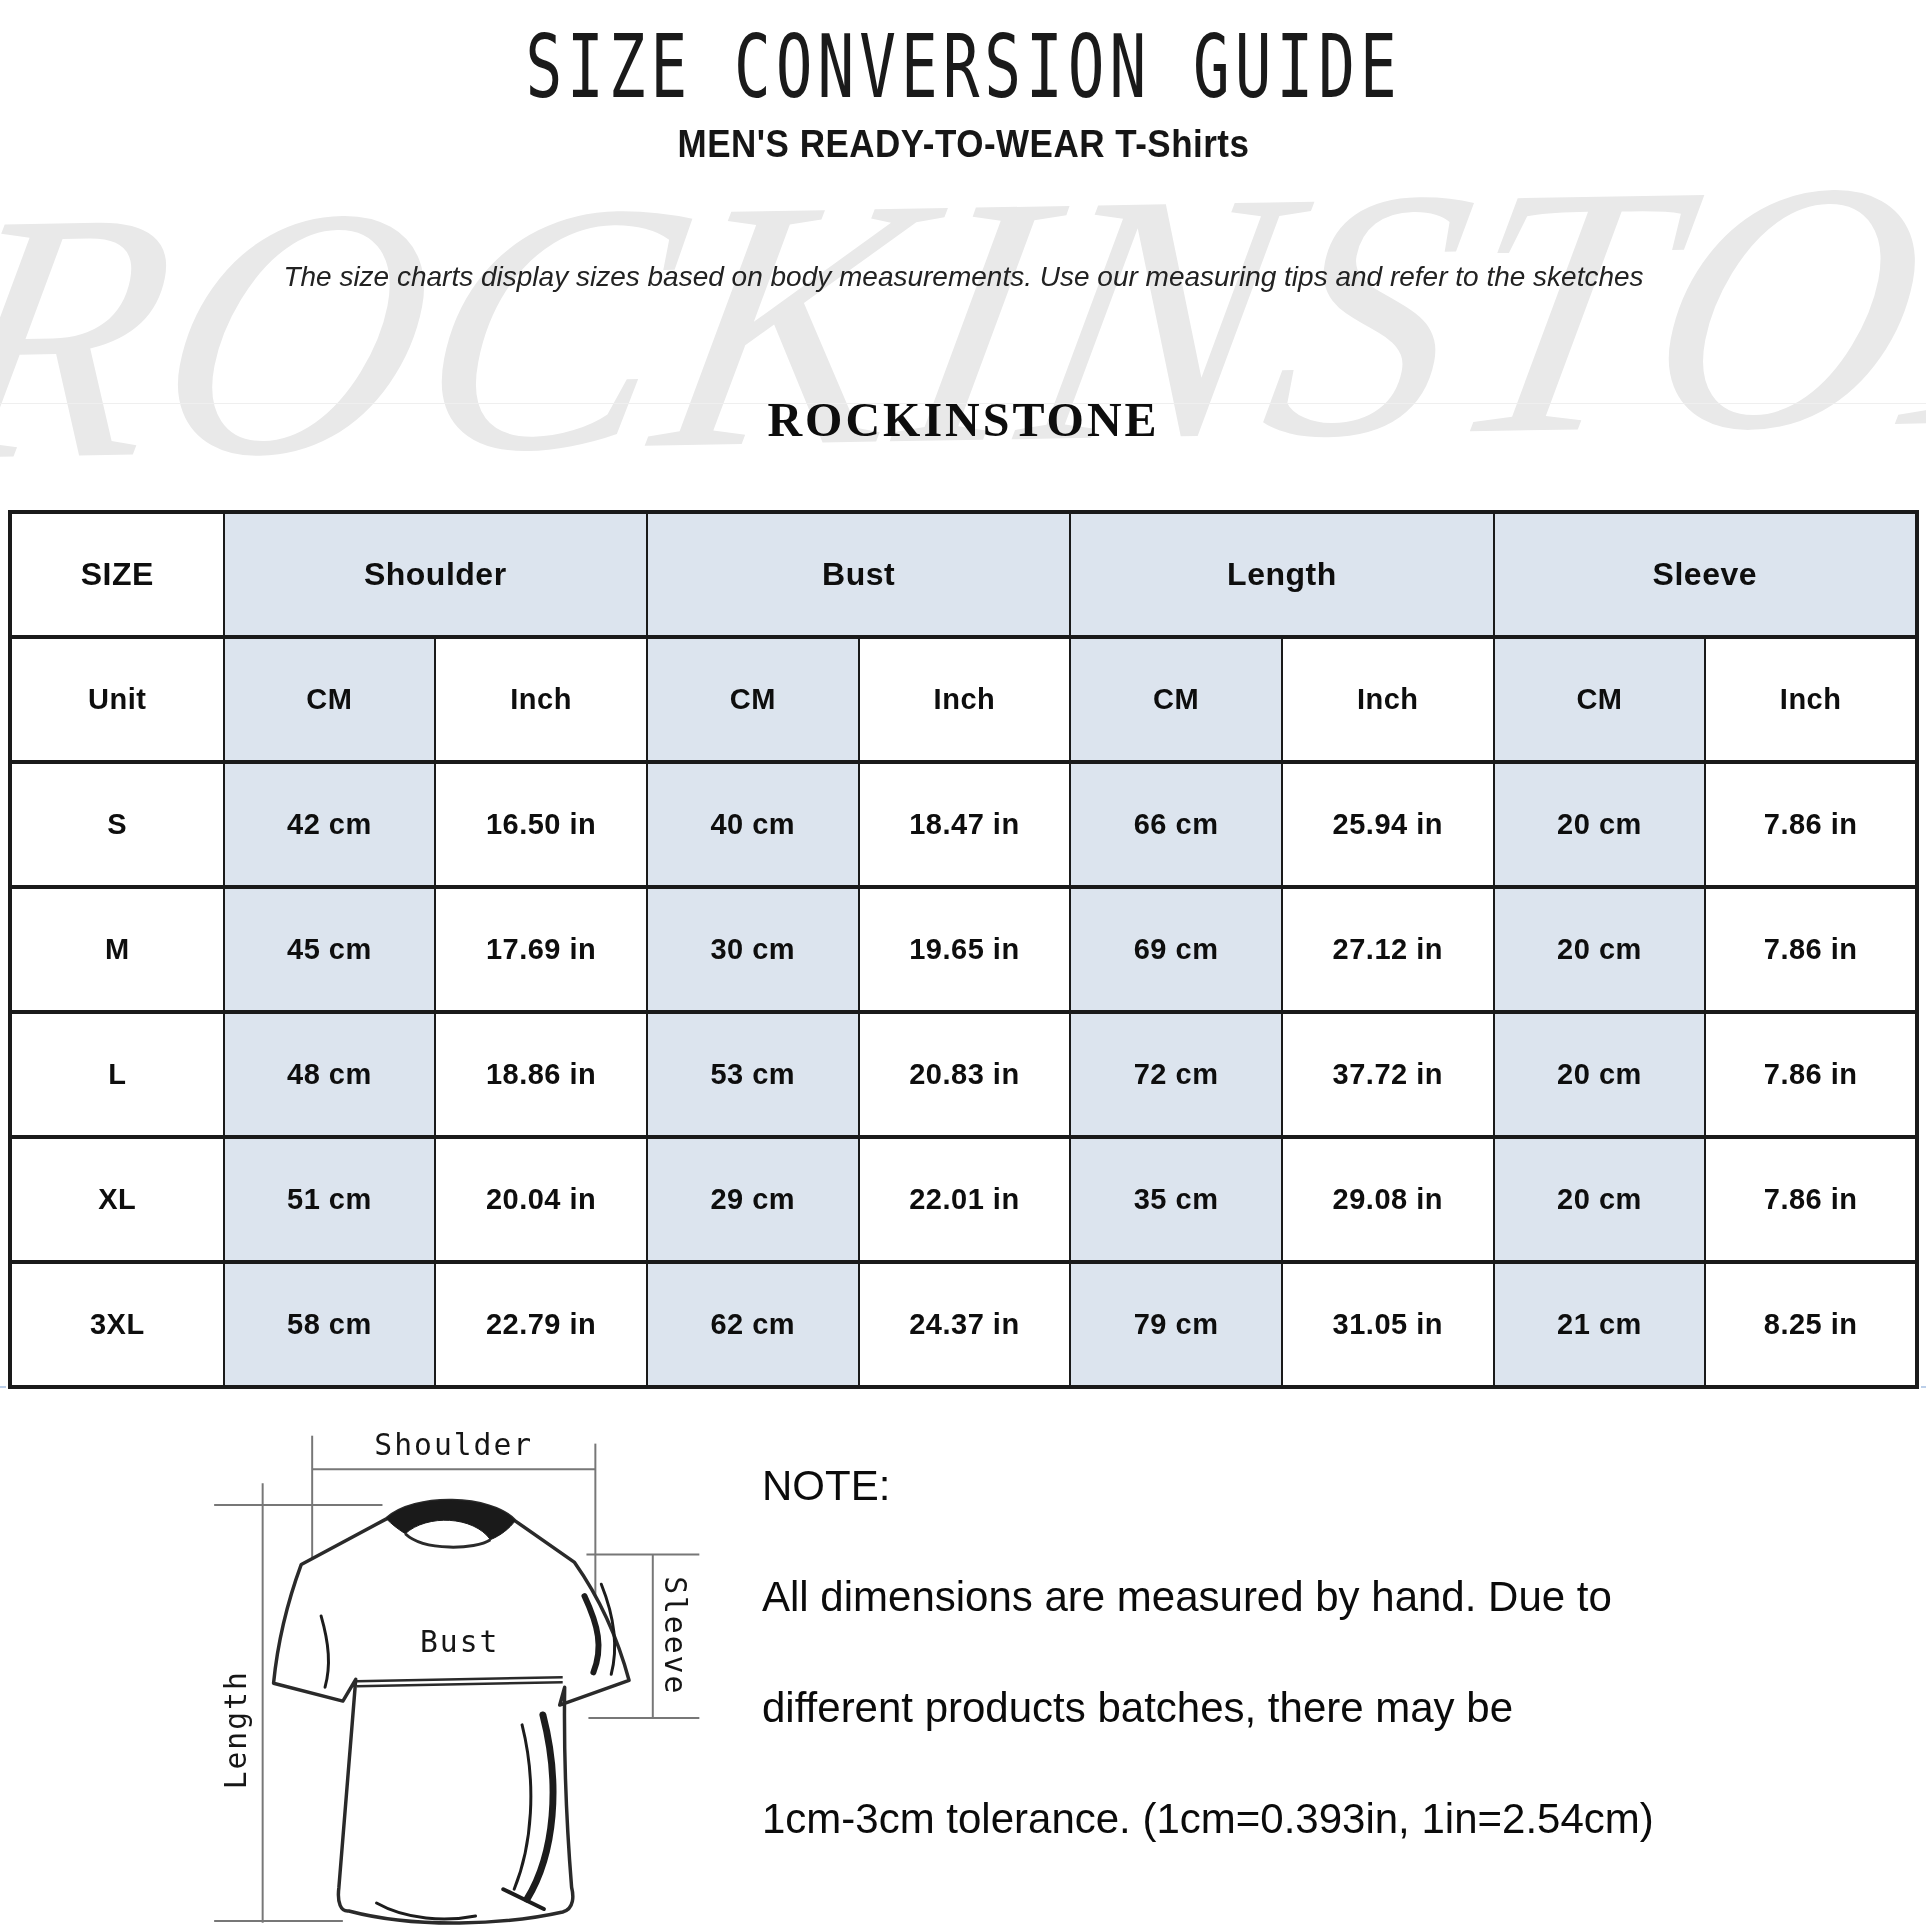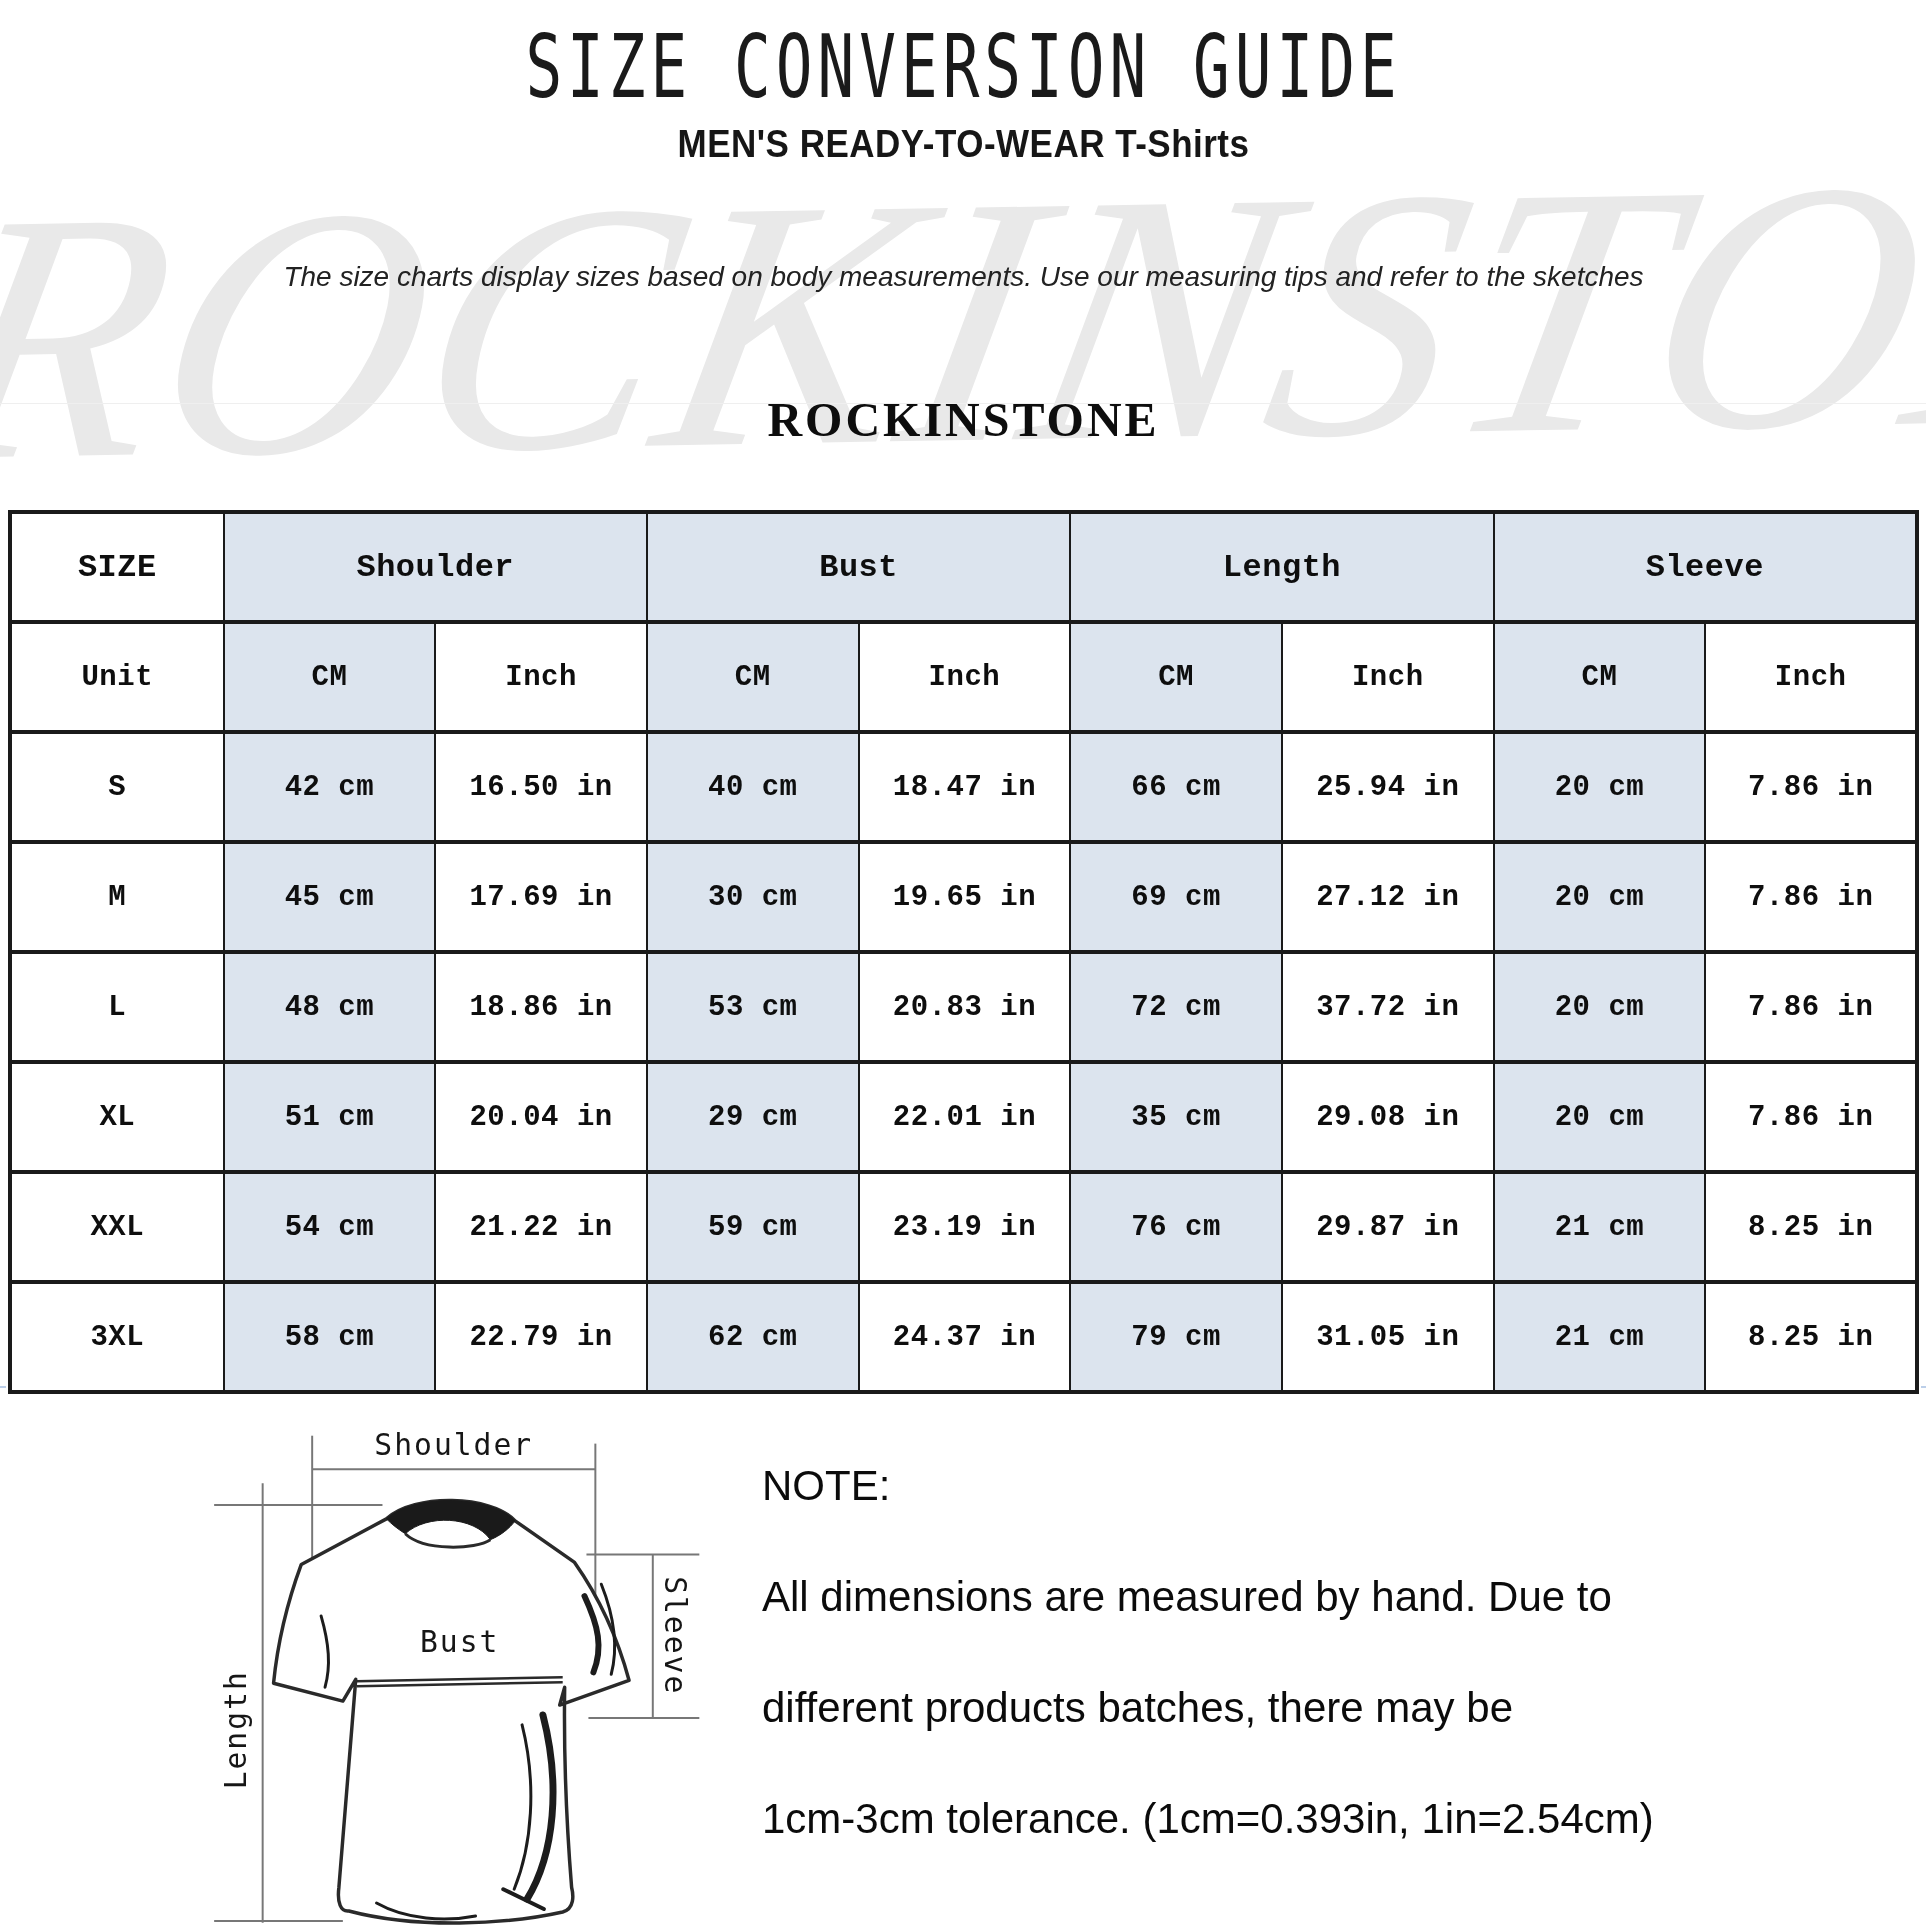--- a/index.html
+++ b/index.html
@@ -45,21 +45,21 @@
     text-align:center;background:#fff;
     border:4px solid #1a1a1a;
   }
   .size-table td{
     border:2px solid #1a1a1a;
     border-top-width:4px;border-bottom-width:4px;
     font-weight:bold;font-size:29px;color:#0e0e0e;
     padding:0;vertical-align:middle;
     letter-spacing:0.5px;
   }
-  .size-table tr{height:110px;font-family:Liberation Mono, monospace;}
+  .size-table tr{height:110px;}
   .size-table td.hdr{font-size:32px;}
   .size-table td.cm{background:#dce4ee;}
 
   
   .sheet-line{position:absolute;left:0;top:1386px;width:1927px;border-top:2px dashed #bccfe9;z-index:1;}
   .sketch{position:absolute;left:127px;top:1388px;z-index:2;}
   .sketch text{
     font-family:"DejaVu Sans Mono","Liberation Mono",monospace;
     font-size:30px;letter-spacing:2px;fill:#161616;
   }
@@ -154,31 +154,20 @@
     <tr>
       <td>XL</td>
       <td class="cm">51 cm</td>
       <td>20.04 in</td>
       <td class="cm">29 cm</td>
       <td>22.01 in</td>
       <td class="cm">35 cm</td>
       <td>29.08 in</td>
       <td class="cm">20 cm</td>
       <td>7.86 in</td>
-    </tr>
-    <tr>
-      <td>XXL</td>
-      <td class="cm">54 cm</td>
-      <td>21.22 in</td>
-      <td class="cm">59 cm</td>
-      <td>23.19 in</td>
-      <td class="cm">76 cm</td>
-      <td>29.87 in</td>
-      <td class="cm">21 cm</td>
-      <td>8.25 in</td>
     </tr>
     <tr>
       <td>3XL</td>
       <td class="cm">58 cm</td>
       <td>22.79 in</td>
       <td class="cm">62 cm</td>
       <td>24.37 in</td>
       <td class="cm">79 cm</td>
       <td>31.05 in</td>
       <td class="cm">21 cm</td>

